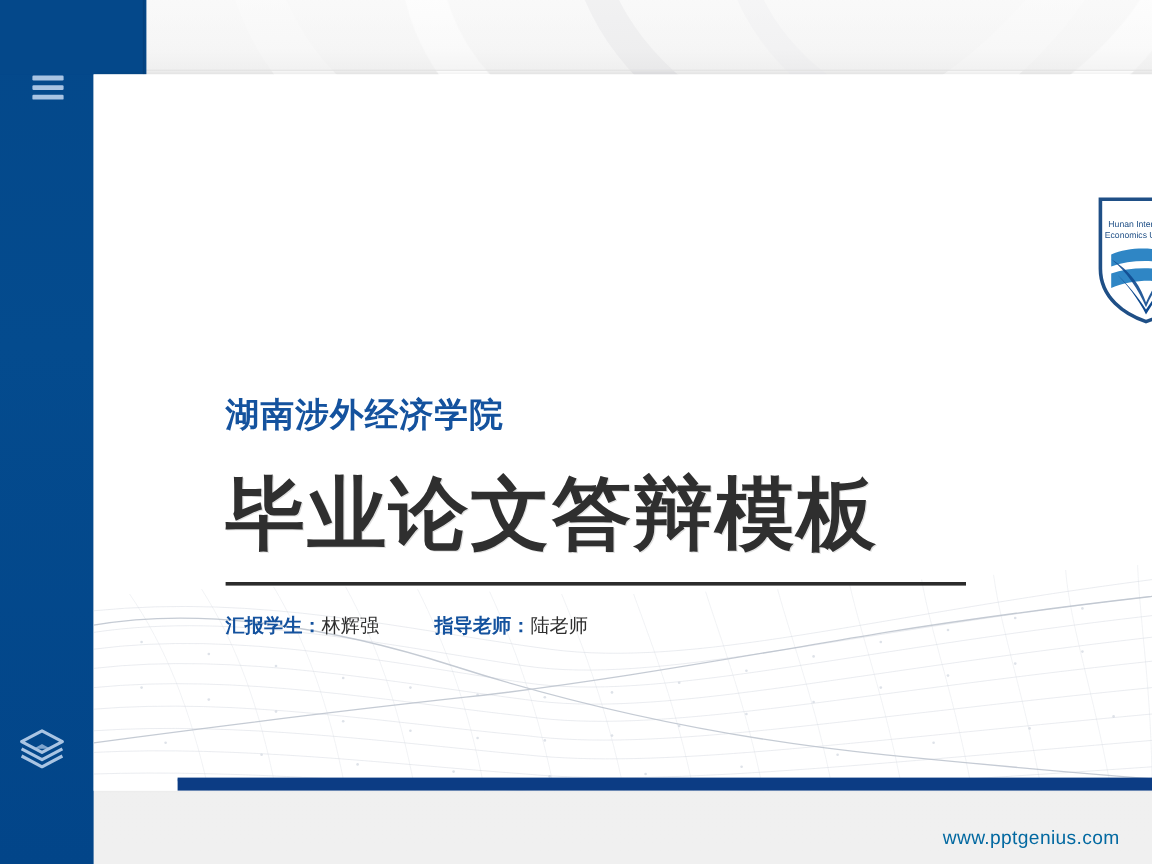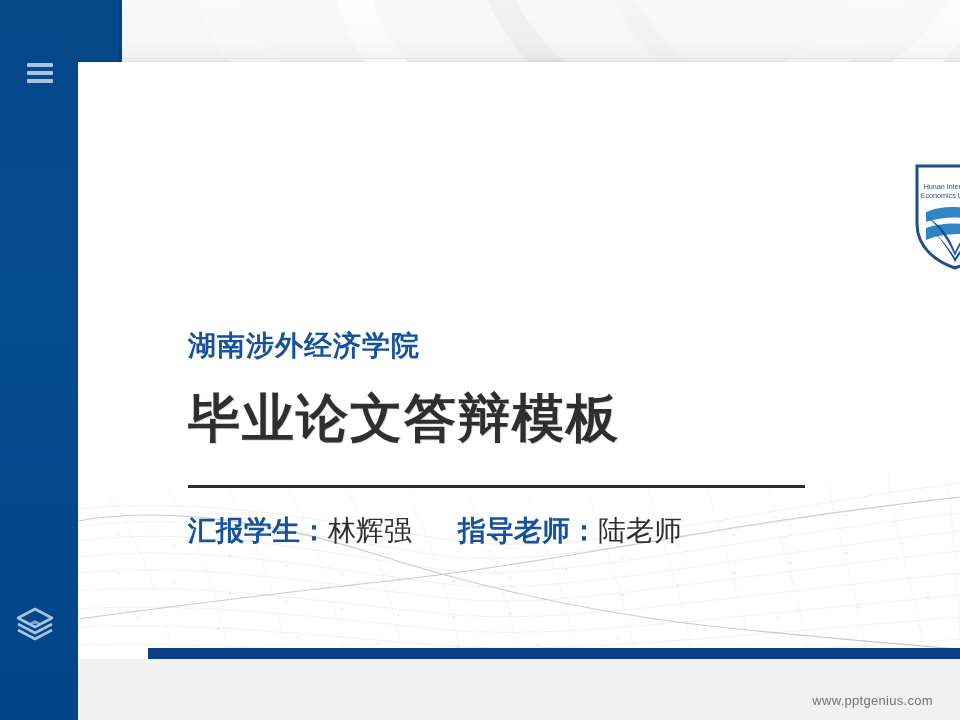--- a/index.html
+++ b/index.html
@@ -103,40 +103,40 @@
   
   #subtitle{
     position:absolute;left:110px;top:265px;
     font-size:28px;font-weight:bold;letter-spacing:1px;
     color:#14529e;
     white-space:nowrap;
     font-family:Liberation Mono, monospace;
   }
   #maintitle{
     position:absolute;left:110px;top:322px;
-    font-size:52px;font-weight:bold;letter-spacing:2px;
+    font-size:66px;font-weight:bold;letter-spacing:2px;
     color:#2f2f2f;
     white-space:nowrap;
     text-shadow:1px 1px 0 rgba(0,0,0,.12);
   }
   #rule{
     position:absolute;left:110px;top:423px;width:617px;height:3px;
     background:#2b2b2b;
   }
   #meta{
     position:absolute;left:110px;top:450px;
-    font-size:28px;white-space:nowrap;
+    font-size:16px;white-space:nowrap;
   }
   #meta .lbl{color:#14529e;font-weight:bold;}
   #meta .val{color:#2f2f2f;}
   #meta .gap{display:inline-block;width:46px;}
 
   #site{
     position:absolute;right:27px;bottom:12px;
-    font-size:13px;color:#737373;letter-spacing:.3px;
+    font-size:16px;color:#0369a1;letter-spacing:.3px;
   }
 </style>
 </head>
 <body>
 
 <div id="backdrop">
   <div class="swoosh sw4"></div>
   <div class="swoosh sw1"></div>
   <div class="swoosh sw2"></div>
   <div class="swoosh sw3"></div>

